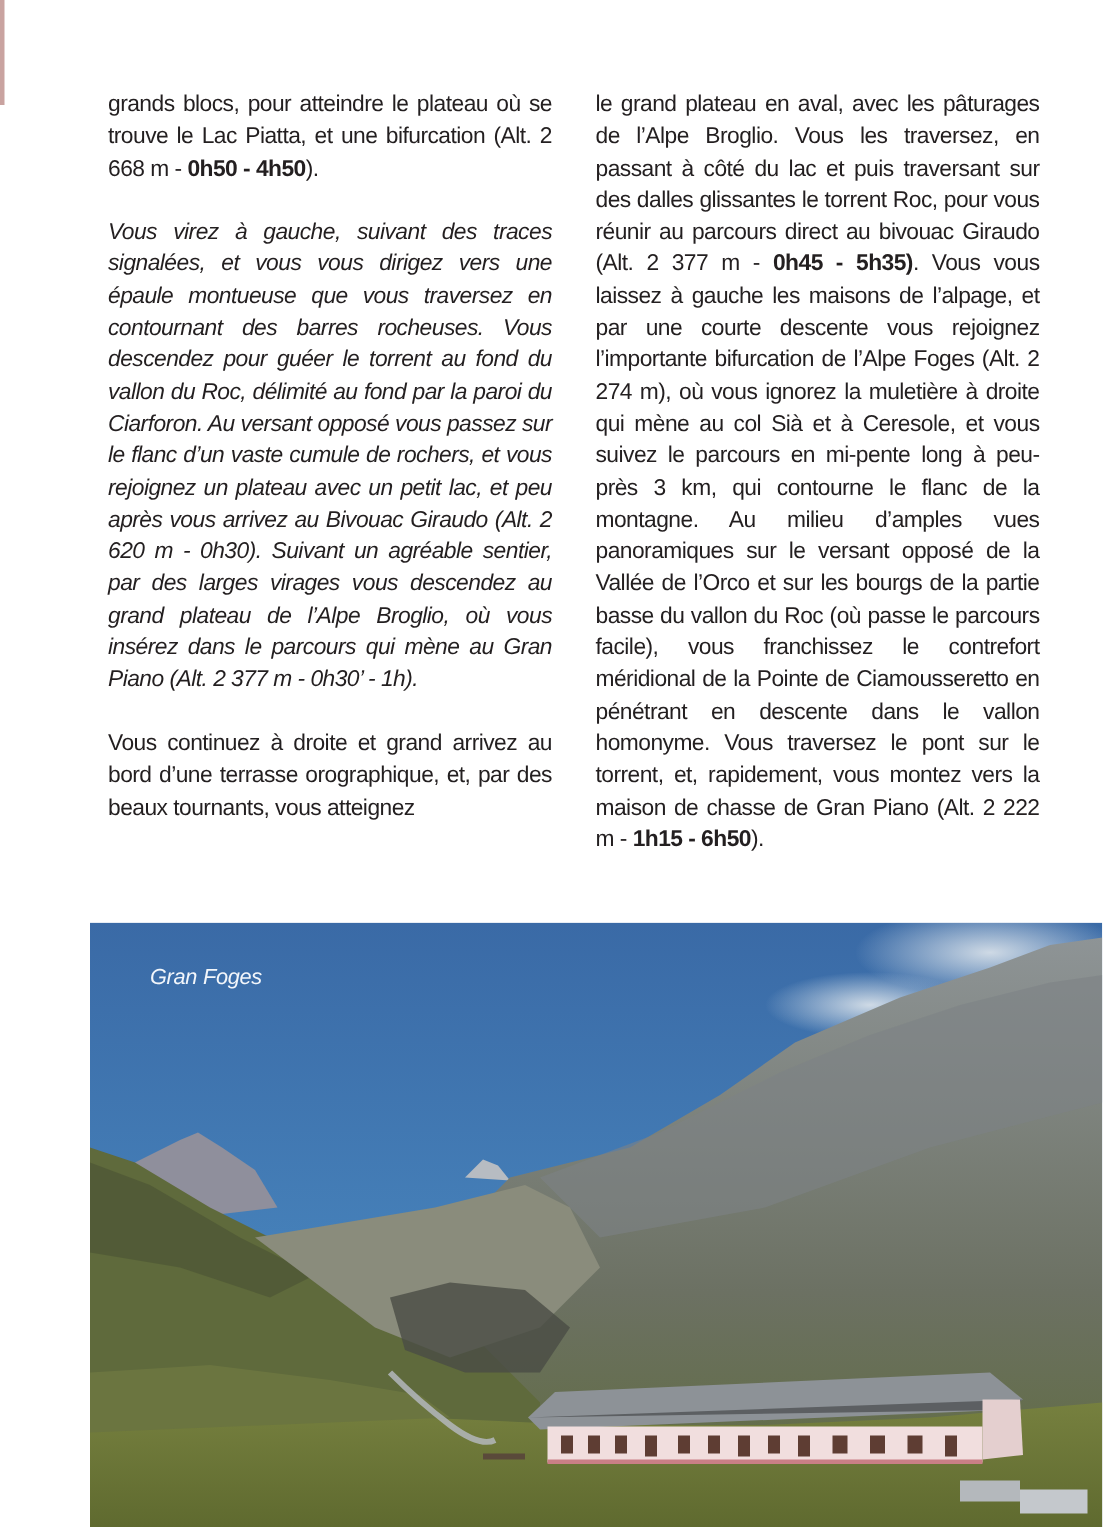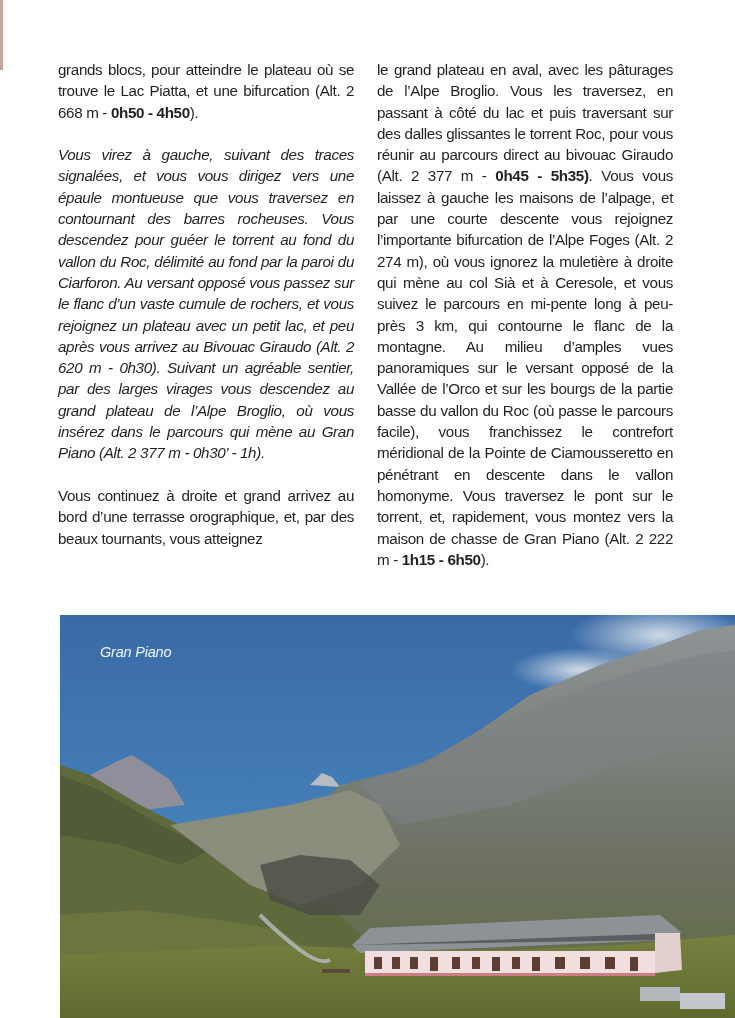--- a/index.html
+++ b/index.html
@@ -1,22 +1,22 @@
 <!DOCTYPE html>
 <html><head>
   <meta charset="utf-8">
   <style>
     html, body { margin: 0; padding: 0; background: #ffffff; }
     body { width: 735px; height: 1018px; position: relative; overflow: hidden;
            font-family: "Liberation Sans", sans-serif; color: #231f20; }
     .edge-mark { position: absolute; left: 0; top: 0; width: 3px; height: 70px; background: #c9a3a0; }
     .col { position: absolute; top: 59px; width: 296px; font-size: 15.2px; line-height: 21.3px;
            text-align: justify; letter-spacing: -0.35px; }
-    .col-left { left: 58px; }
-    .col-right { left: 377px; width: 296px; }
+    .col-left { left: 72px; }
+    .col-right { left: 397px; width: 296px; }
     .col p { margin: 0; }
     .gap { height: 21.3px; }
     .heading { font-weight: bold; }
     .it { font-style: italic; }
     b { font-weight: bold; }
     .photo { position: absolute; left: 60px; top: 615px; width: 675px; height: 403px; overflow: hidden; }
     .photo svg { display: block; }
     .caption { position: absolute; left: 40px; top: 29px; color: #f2f6fb; font-style: italic; font-size: 14.5px;
                letter-spacing: -0.2px; }
   </style>
@@ -97,14 +97,14 @@
         <rect x="495" y="342" width="10" height="12"></rect>
       <rect x="520" y="342" width="10" height="12"></rect>
         <rect x="545" y="342" width="10" height="12"></rect>
       <rect x="570" y="342" width="8" height="14"></rect>
     </g>
 
     <rect x="262" y="354" width="28" height="4" fill="#5a4a3a"></rect>
     <rect x="580" y="372" width="40" height="14" fill="#b4b8bc"></rect>
     <rect x="620" y="378" width="45" height="16" fill="#c4c8cc"></rect>
   </svg>
-  <div class="caption">Gran Piano</div>
+  <div class="caption">Gran Foges</div>
 </div>
 
 </body></html>

